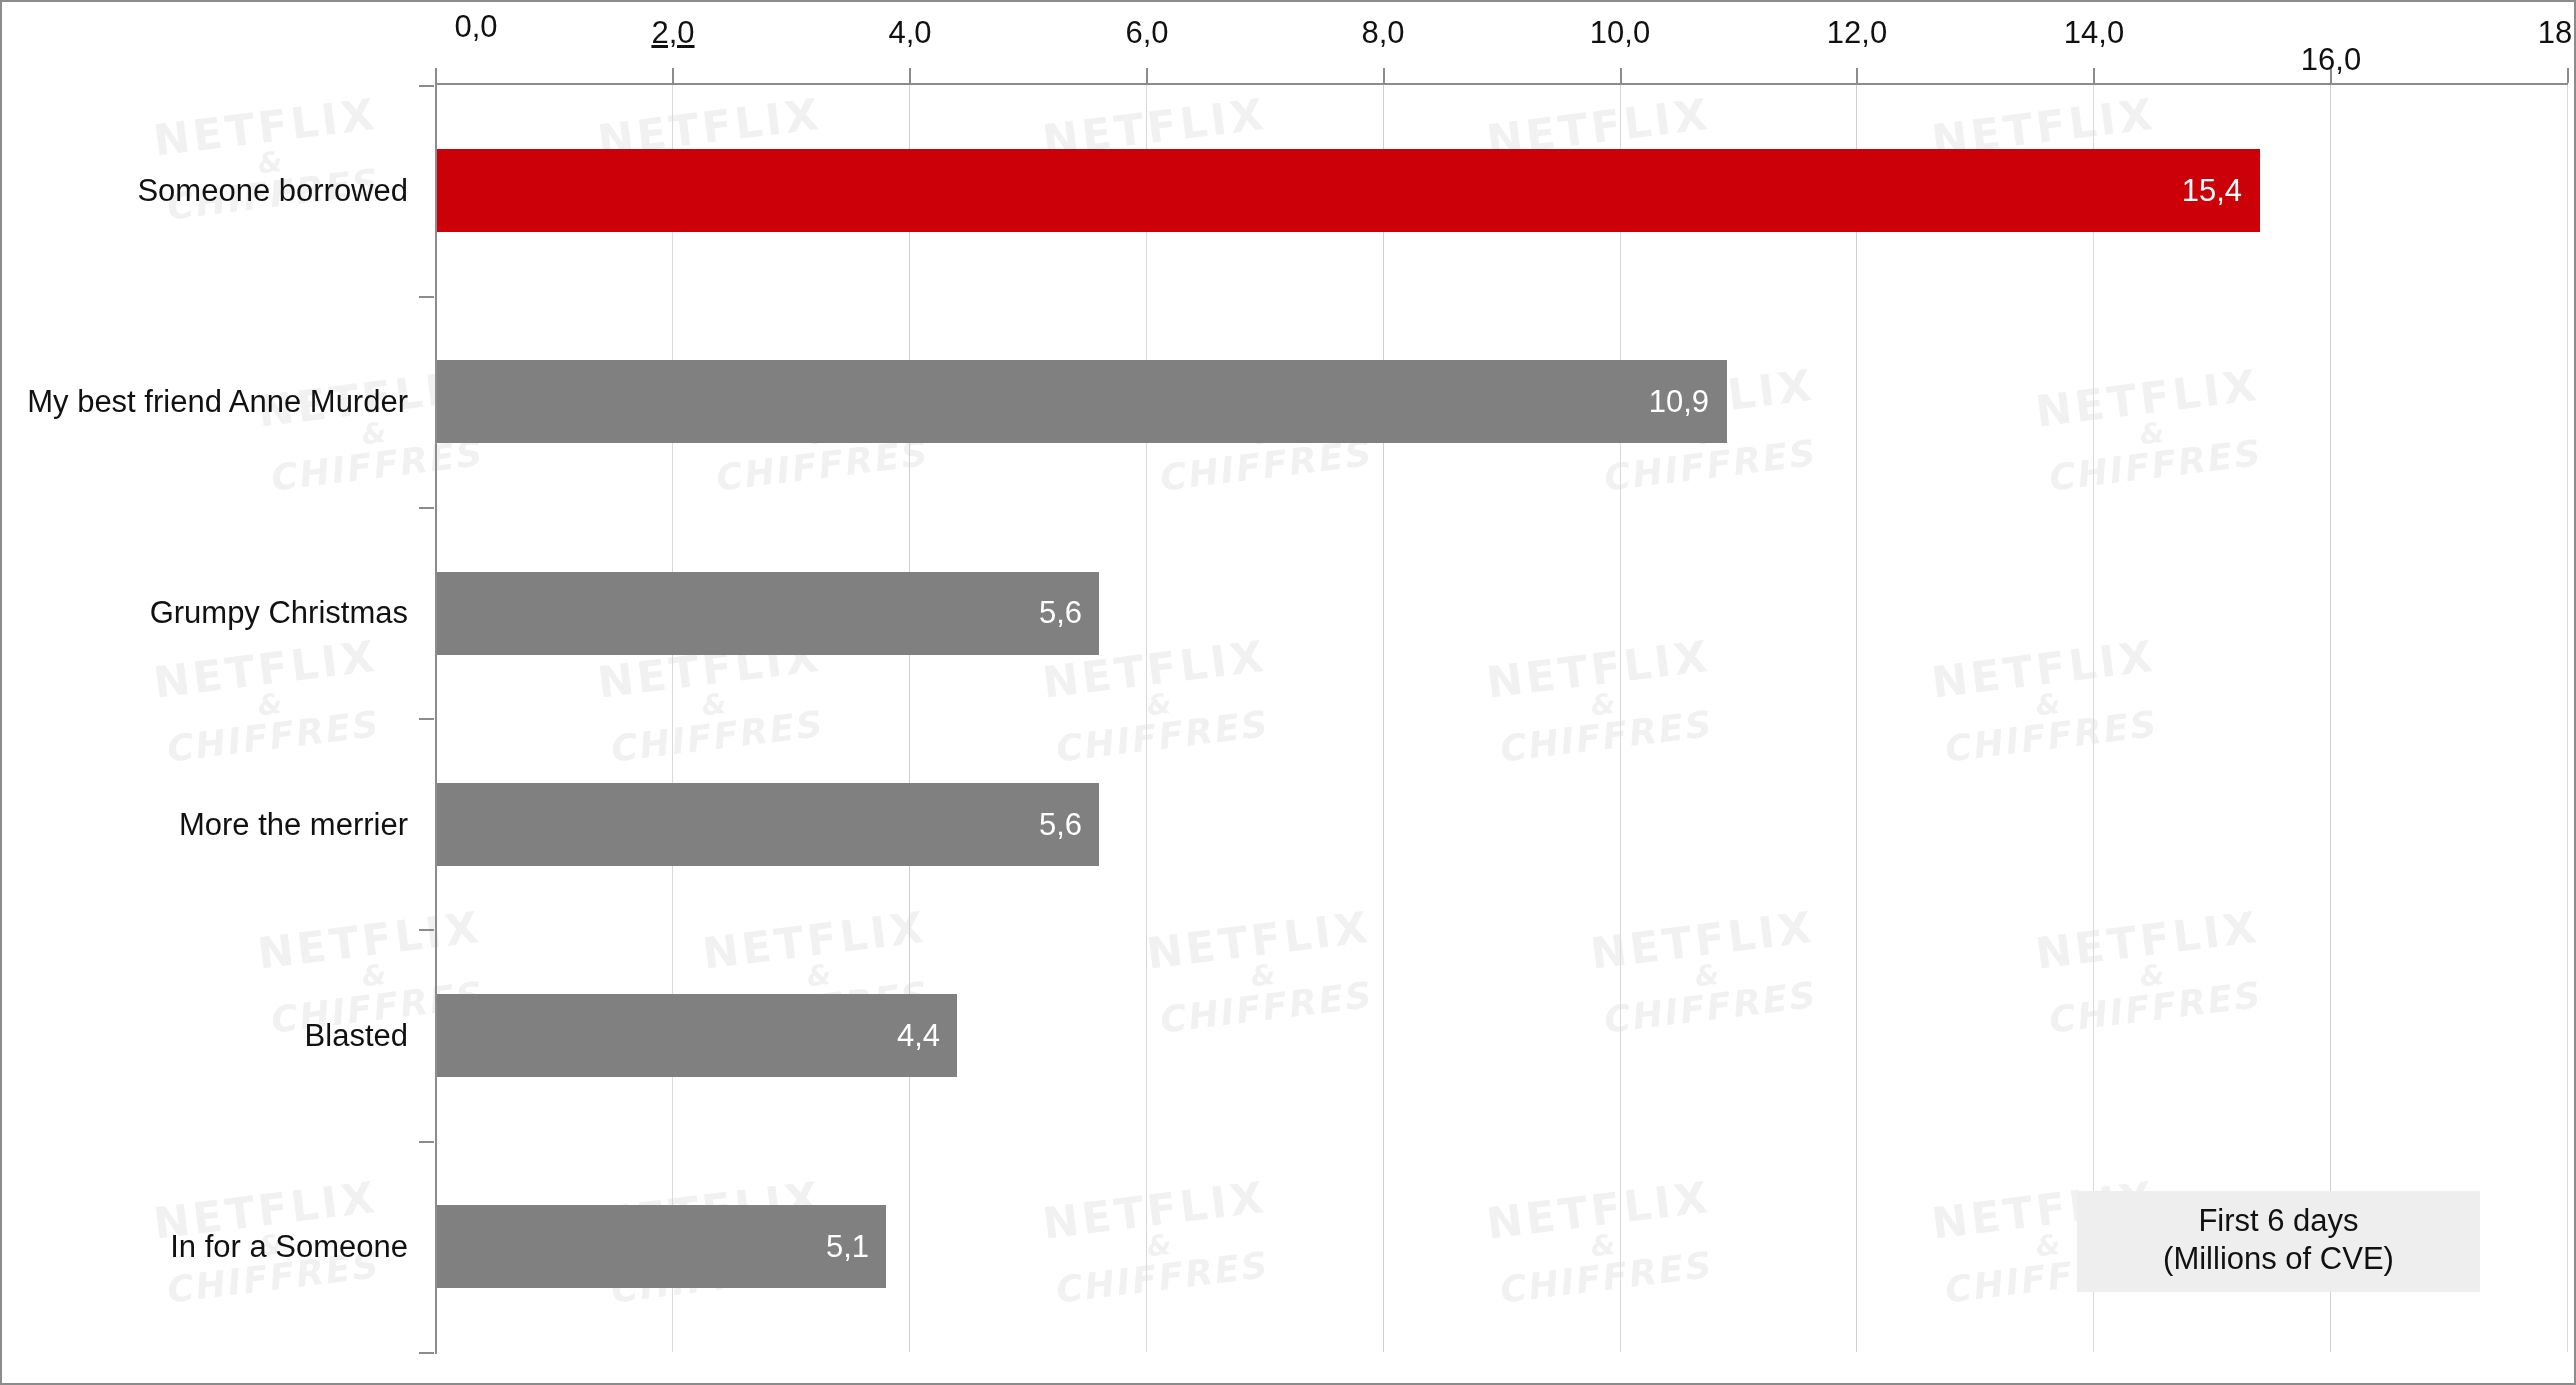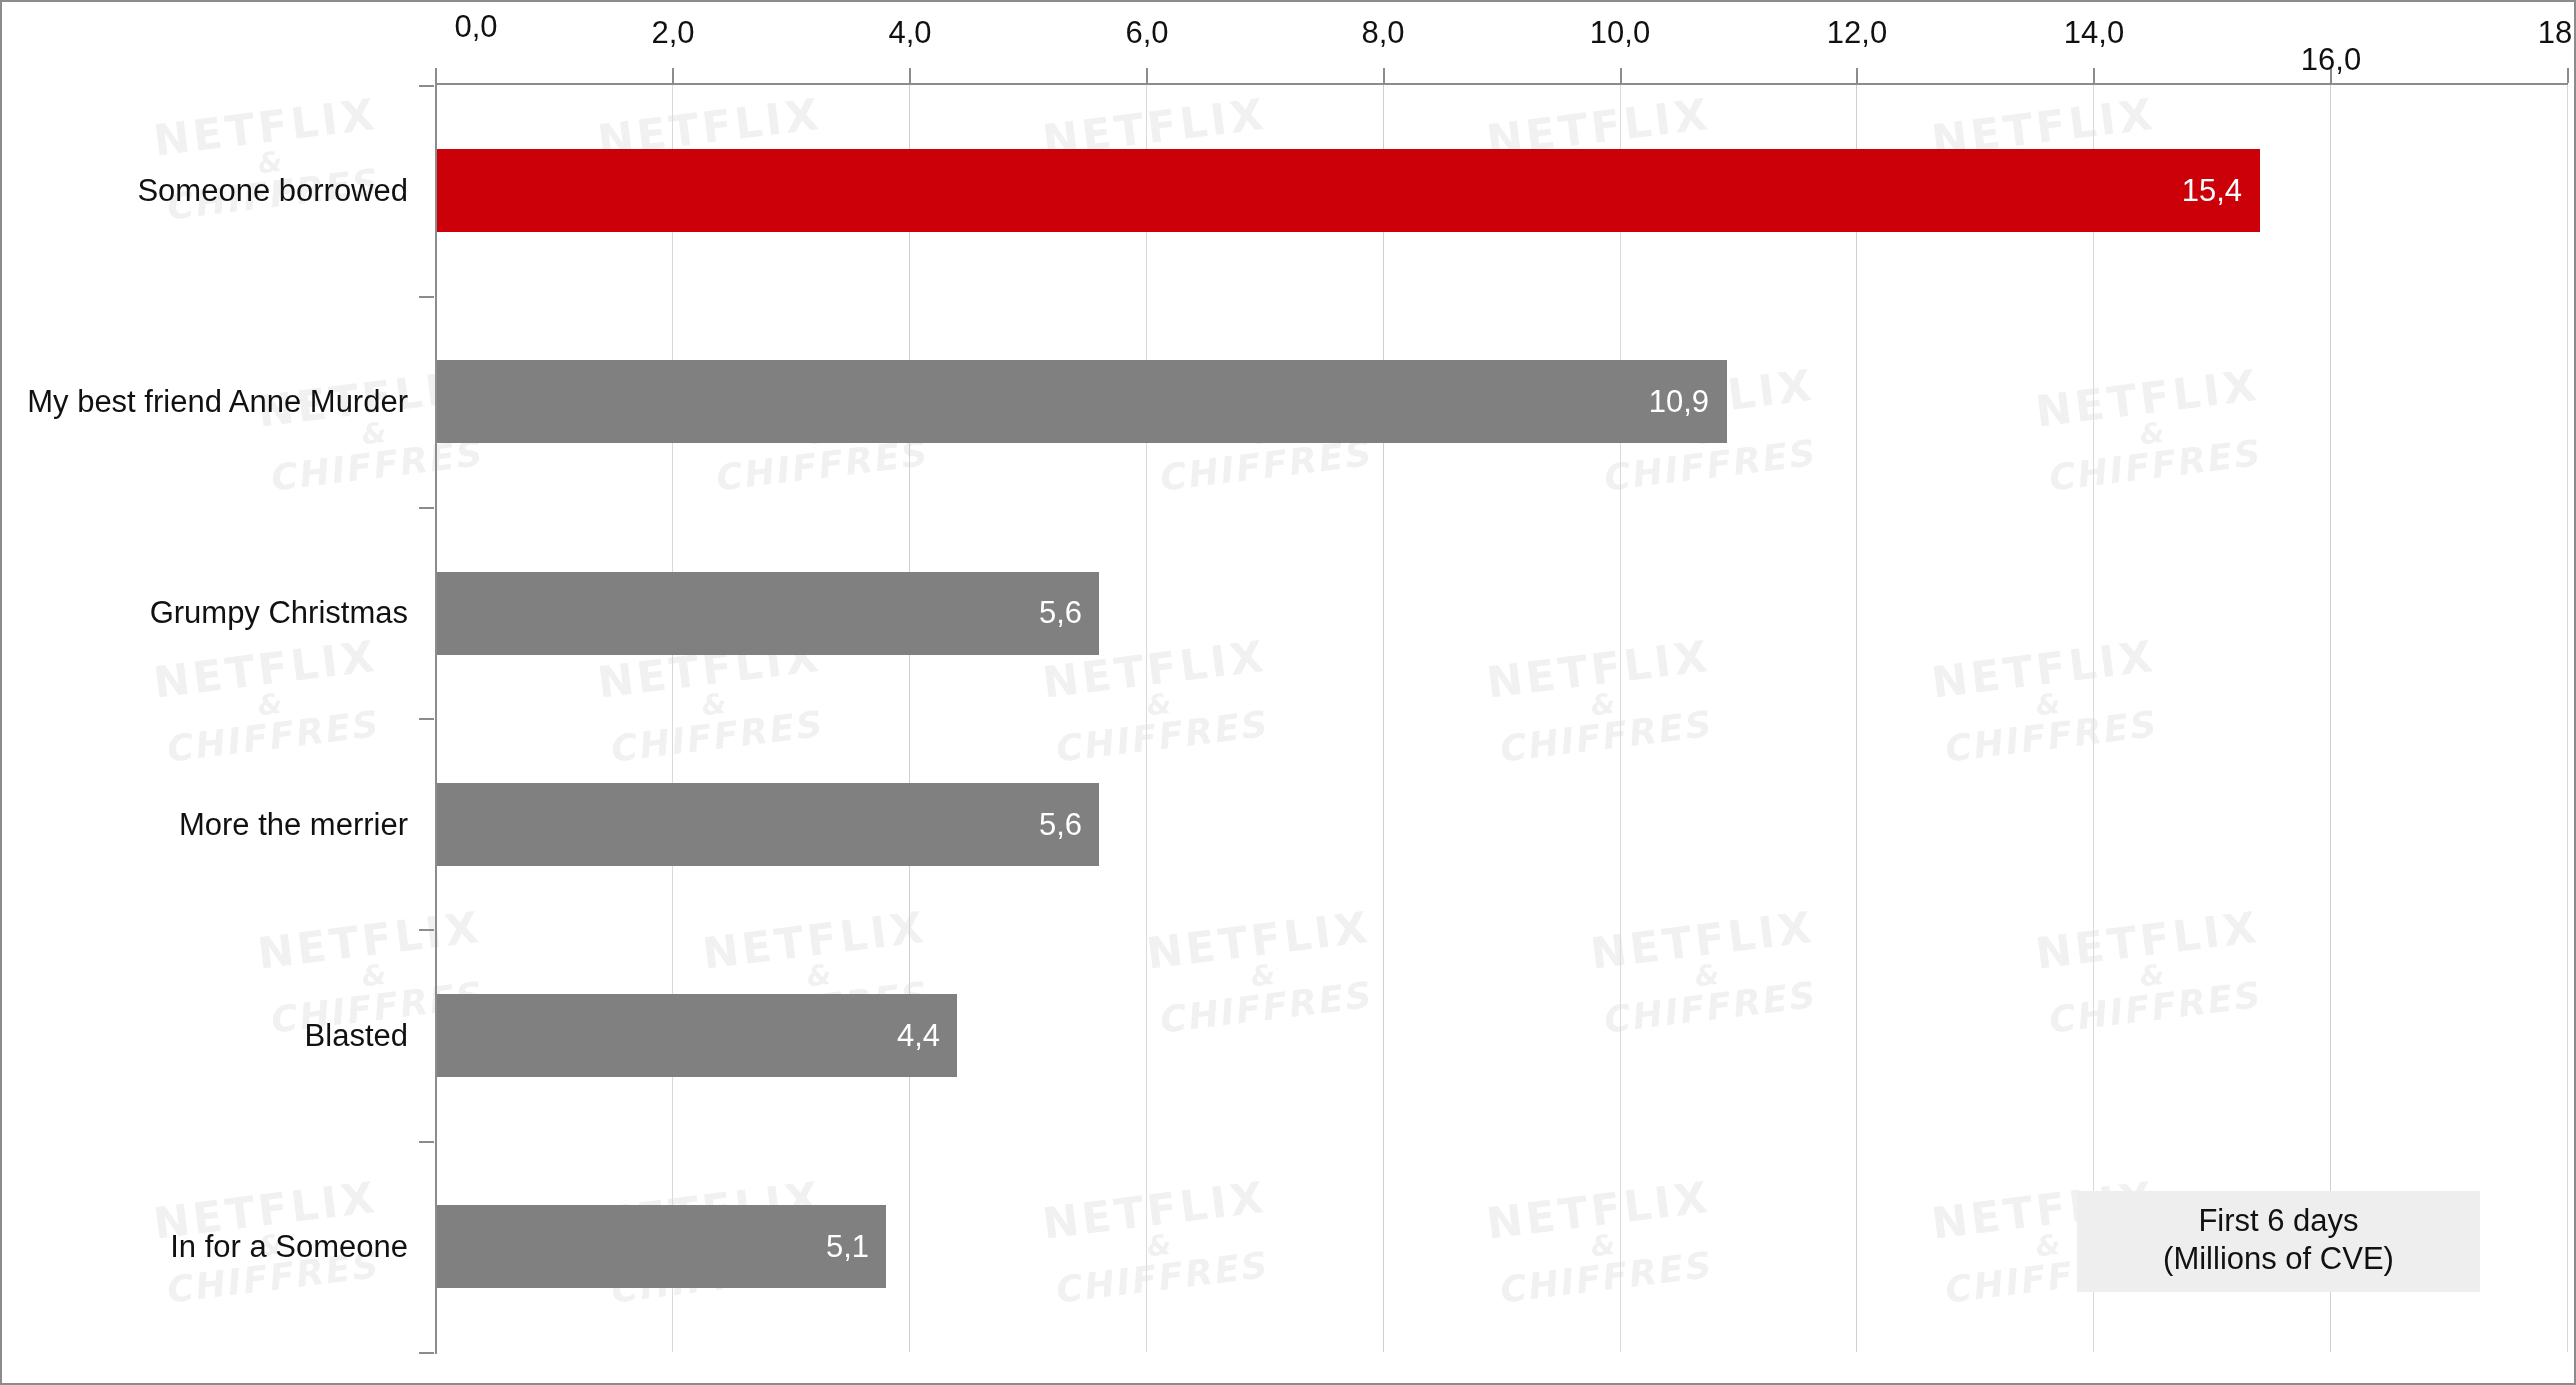--- a/index.html
+++ b/index.html
@@ -285,21 +285,21 @@
     </div>
 
   <div class="top-axis-line" style="left:434px; top:81px; width:2132px;"></div>
 
   <div class="y-axis-line" style="left:433px; top:71px; height:1281px;"></div>
 
   <div id="x-ticks">
       <div class="x-tick" style="left: 433px; top: 66px;"></div>
       <div class="x-tick-label" style="left: 434px; top: 7px; margin-left: 40px;">0,0</div>
       <div class="x-tick" style="left: 670px; top: 66px;"></div>
-      <div class="x-tick-label" style="left: 671px; top: 12.5px;">2,0</div>
+      <div class="x-tick-label" style="left: 671px; top: 12.5px; text-decoration: underline;">2,0</div>
       <div class="x-tick" style="left: 907px; top: 66px;"></div>
       <div class="x-tick-label" style="left: 908px; top: 12.5px;">4,0</div>
       <div class="x-tick" style="left: 1144px; top: 66px;"></div>
       <div class="x-tick-label" style="left: 1145px; top: 12.5px;">6,0</div>
       <div class="x-tick" style="left: 1381px; top: 66px;"></div>
       <div class="x-tick-label" style="left: 1381px; top: 12.5px; text-align: center;">8,0</div>
       <div class="x-tick" style="left: 1618px; top: 66px;"></div>
       <div class="x-tick-label" style="left: 1618px; top: 12.5px;">10,0</div>
       <div class="x-tick" style="left: 1854px; top: 66px;"></div>
       <div class="x-tick-label" style="left: 1855px; top: 12.5px;">12,0</div>

